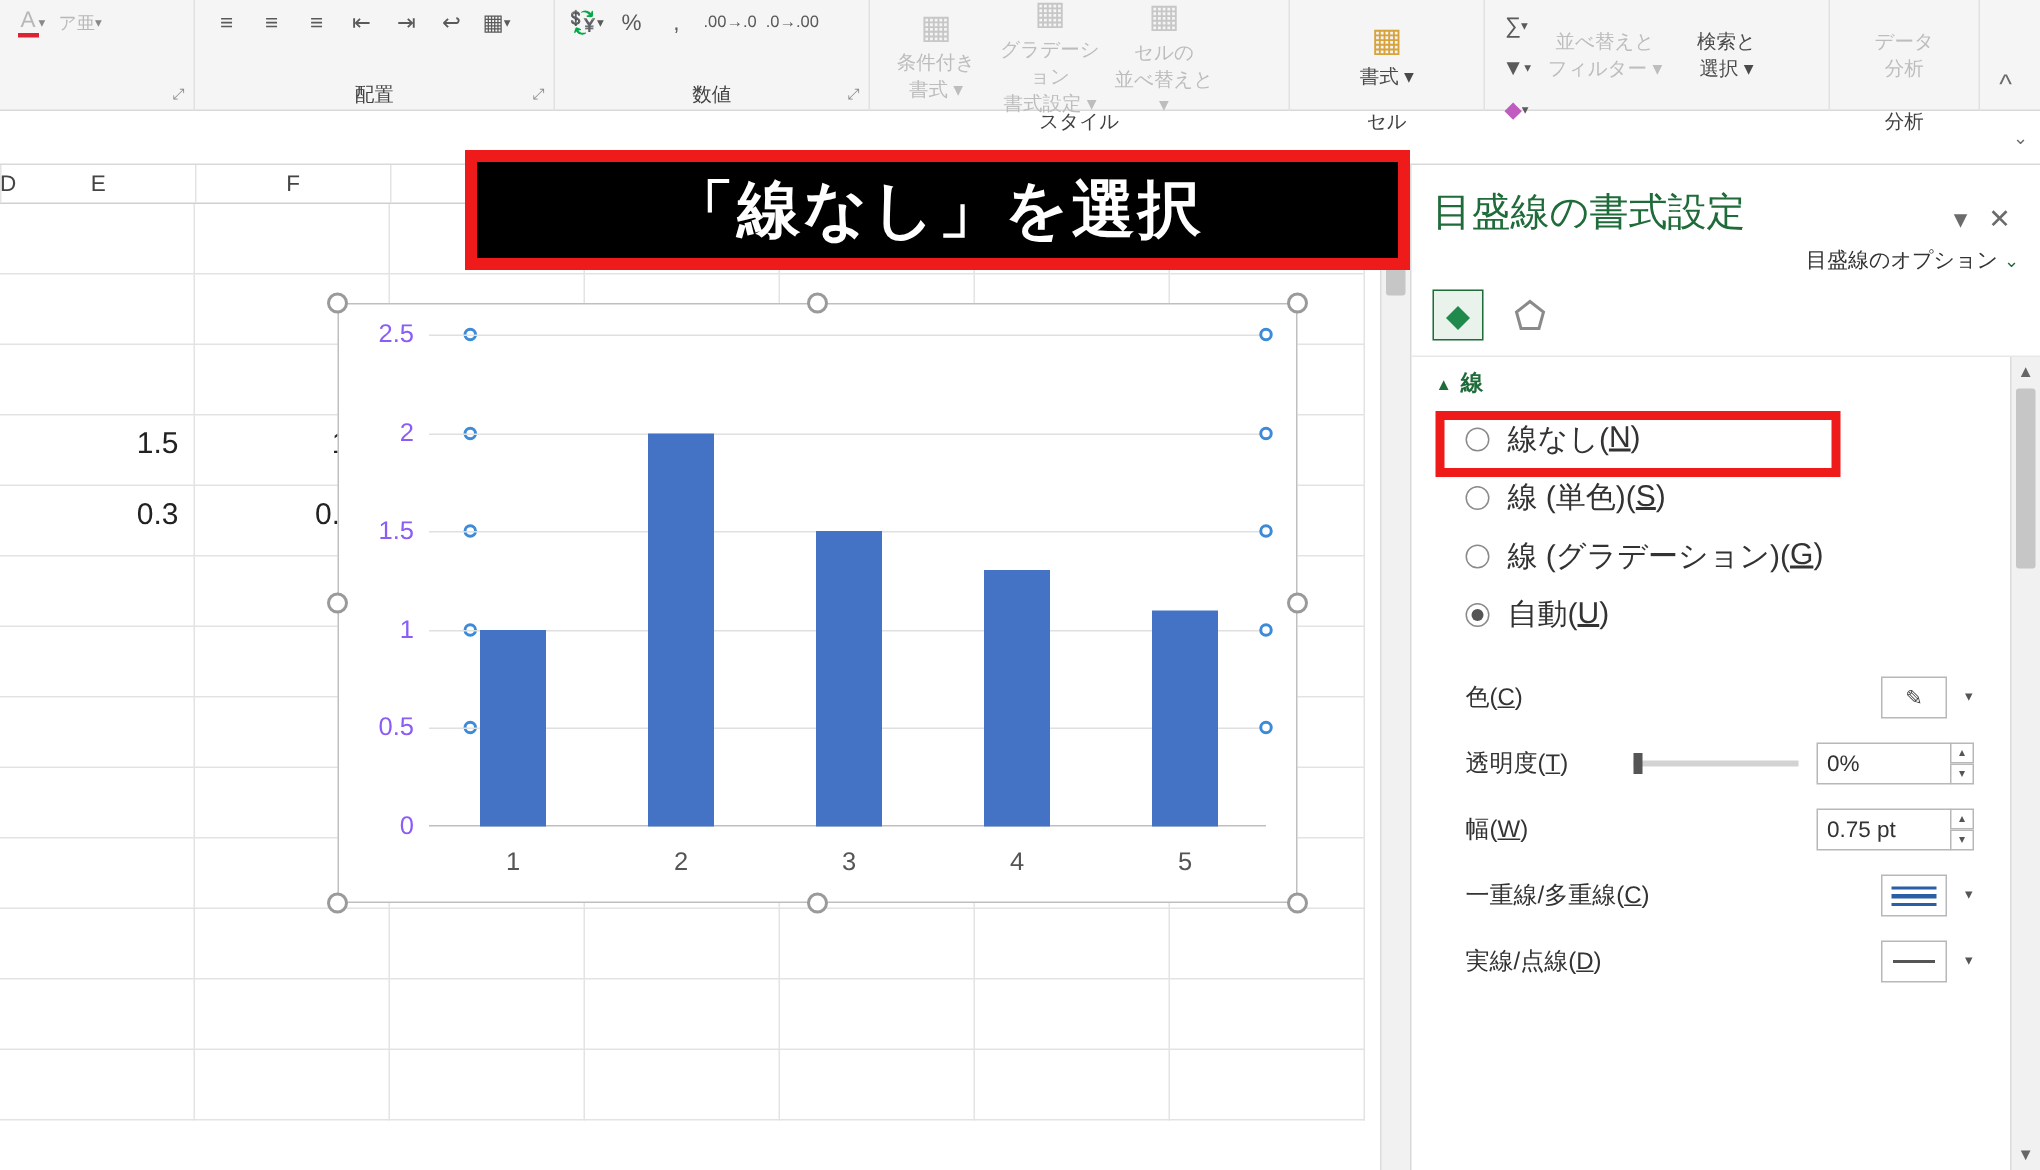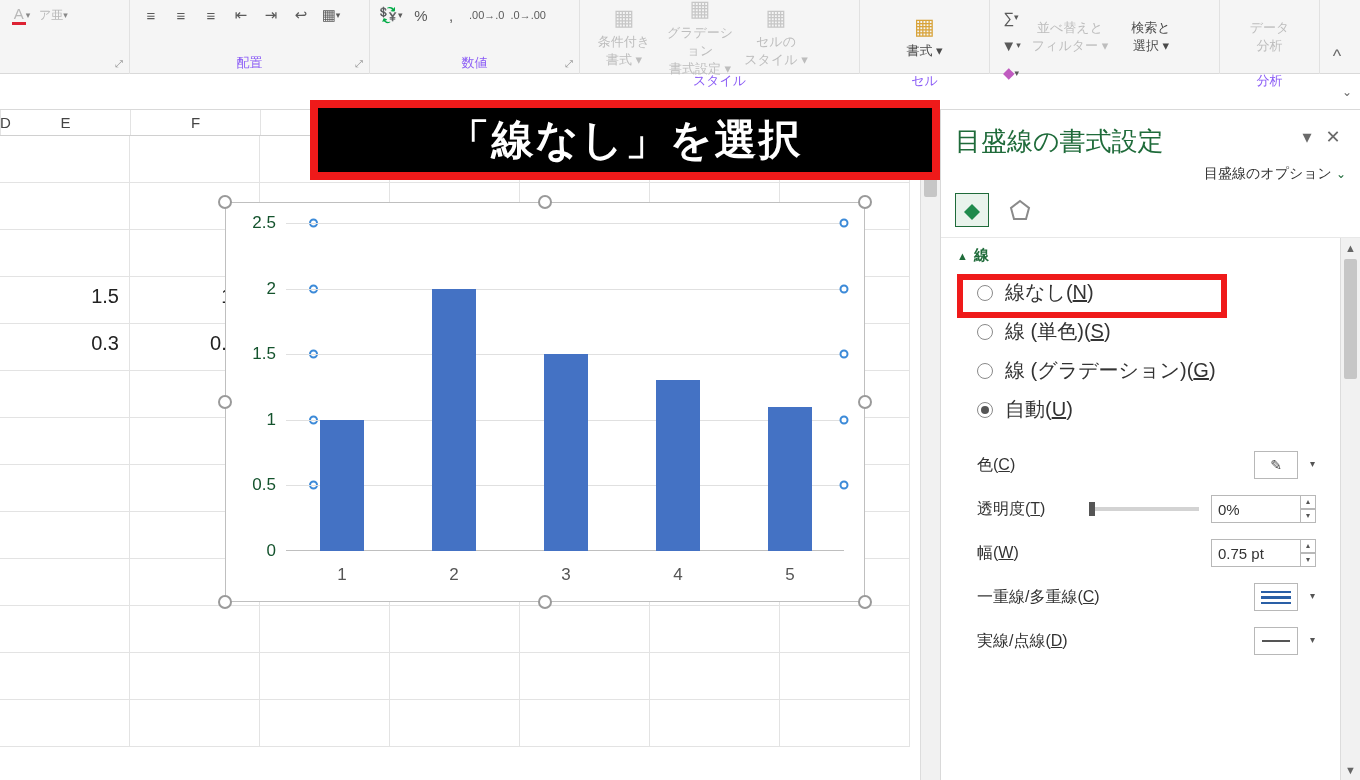--- a/index.html
+++ b/index.html
@@ -2,21 +2,21 @@
 <html><head>
 <meta charset="utf-8">
 <style>
 * { box-sizing: border-box; margin: 0; padding: 0; font-family: "Yu Gothic UI", "Meiryo", sans-serif; }
 html, body { width: 1360px; height: 780px; overflow: hidden; background: #fff; }
 
 
 .ribbon { height: 74px; background: #f5f5f5; border-bottom: 1px solid #d9d9d9; display: flex; }
 .ribbon-group { position: relative; border-right: 1px solid #e1e1e1; height: 74px; display: flex; flex-direction: column; }
 .ribbon-group .grp-body { flex: 1 1 auto; display: flex; align-items: flex-start; gap: 4px; padding: 2px 8px 0 8px; }
-.ribbon-group .grp-label { height: 20px; font-size: 13px; color: #8b5cf6; text-align: center; padding-bottom: 2px; }
+.ribbon-group .grp-label { height: 20px; font-size: 13px; color: #404040; text-align: center; padding-bottom: 2px; }
 .dialog-launch { position: absolute; right: 3px; bottom: 3px; width: 14px; height: 14px; color: #8a8a8a; font-size: 10px; line-height: 14px; text-align: center; }
 .rb-btn { height: 26px; min-width: 26px; display: inline-flex; align-items: center; justify-content: center; color: #5a5a5a; font-size: 15px; border: 1px solid transparent; background: transparent; }
 .rb-stack { display: flex; flex-direction: column; gap: 2px; }
 .big-btn { display: flex; flex-direction: column; align-items: center; justify-content: center; width: 72px; height: 70px; color: #4a4a4a; font-size: 13px; }
 .big-btn .top-ic { font-size: 22px; margin-bottom: 2px; color: #2c6e3f; }
 .disabled-txt { color: #bdbdbd; }
 .ribbon-collapse { width: 34px; display:flex; align-items:flex-end; justify-content:center; color:#6b6b6b; font-size:18px; padding-bottom:6px; }
 
 
 .name-bar { height: 36px; border-bottom: 1px solid #d9d9d9; background:#fff; display:flex; align-items:center; }
@@ -41,34 +41,34 @@
 
 
 .chart-obj { position:absolute; left:225px; top:92px; width:640px; height:400px; background:#fff; border:1px solid #bfbfbf; }
 .sel-handle { position:absolute; width:14px; height:14px; background:#fff; border:2px solid #9a9a9a; border-radius:50%; }
 .sh-tl{top:-8px;left:-8px}.sh-tr{top:-8px;right:-8px}.sh-bl{bottom:-8px;left:-8px}.sh-br{bottom:-8px;right:-8px}
 .sh-t{top:-8px;left:calc(50% - 7px)}.sh-b{bottom:-8px;left:calc(50% - 7px)}
 .sh-l{left:-8px;top:calc(50% - 7px)}.sh-r{right:-8px;top:calc(50% - 7px)}
 
 .plot { position:absolute; left:60px; top:20px; right:20px; bottom:50px; }
 .y-axis { position:absolute; left:0; top:20px; bottom:50px; width:58px; }
-.y-tick { position:absolute; right:8px; font-size:17px; color:#14532d; transform:translateY(-50%); }
+.y-tick { position:absolute; right:8px; font-size:17px; color:#8b5cf6; transform:translateY(-50%); }
 .tick-dot { position:absolute; width:9px; height:9px; border-radius:50%; background:#fff; border:2px solid #3c8ad8; right:-34px; transform:translateY(-50%); }
 .axis-dot-r { position:absolute; width:9px; height:9px; border-radius:50%; background:#fff; border:2px solid #3c8ad8; transform:translate(50%,-50%); }
 .gridline { position:absolute; left:0; right:0; height:1px; background:#e0e0e0; }
 .axis-line { position:absolute; background:#bfbfbf; }
 .bar { position:absolute; bottom:0; width:44px; background:#4472c4; }
 .x-tick { position:absolute; bottom:-34px; font-size:17px; color:#555; transform:translateX(-50%); }
 
 
 .annot-banner { position:absolute; left:310px; top:100px; width:630px; height:80px; border:8px solid #ef1a1a; background:#000; color:#fff; font-size:42px; font-weight:600; letter-spacing:2px; display:flex; align-items:center; justify-content:center; z-index:50; }
 .annot-red-box { position:absolute; border:6px solid #ef1a1a; z-index:50; pointer-events:none; }
 
 
-.pane-header { display:flex; align-items:flex-start; padding:14px 14px 6px 14px; }
+.pane-header { display:flex; align-items:flex-end; padding:14px 14px 6px 14px; }
 .pane-title { font-size:26px; color:#1f6b3a; font-weight:400; flex:1; }
 .pane-hdr-btn { width:26px; height:26px; color:#6b6b6b; font-size:18px; display:flex;align-items:center;justify-content:center; }
 .pane-sub { padding:0 14px 8px 14px; font-size:14px; color:#333;text-align:right; }
 .pane-sub .chev { color:#1f6b3a; font-size:12px; margin-left:4px; }
 .pane-icons { padding:2px 14px 10px 14px; display:flex; gap:14px; }
 .pane-ic { width:34px; height:34px; display:flex;align-items:center;justify-content:center; border:1px solid transparent; }
 .pane-ic.sel { border:1px solid #1f6b3a; background:#e9f3ec; }
 
 .pane-body { flex:1; overflow:hidden; position:relative; border-top:1px solid #e8e8e8; }
 .pane-scroll-v { position:absolute; top:0; right:0; bottom:0; width:20px; background:#f1f1f1; border-left:1px solid #dcdcdc; }
@@ -159,21 +159,21 @@
 書式 ▾</span>
         </div>
       <div class="big-btn disabled-txt">
           <span class="top-ic" style="color:#c7c7c7">▦</span>
           <span style="white-space:pre-line;text-align:center">グラデーション
 書式設定 ▾</span>
         </div>
       <div class="big-btn disabled-txt">
           <span class="top-ic" style="color:#c7c7c7">▦</span>
           <span style="white-space:pre-line;text-align:center">セルの
-スタイル ▾</span>
+並べ替えと ▾</span>
         </div>
     </div>
     <div class="grp-label">スタイル</div>
   </div>
 
   <div class="ribbon-group" style="width:130px">
     <div class="grp-body" style="justify-content:center">
       <div class="big-btn">
           <span class="top-ic" style="color:#d8a33a">▦</span>
           <span>書式 ▾</span>

